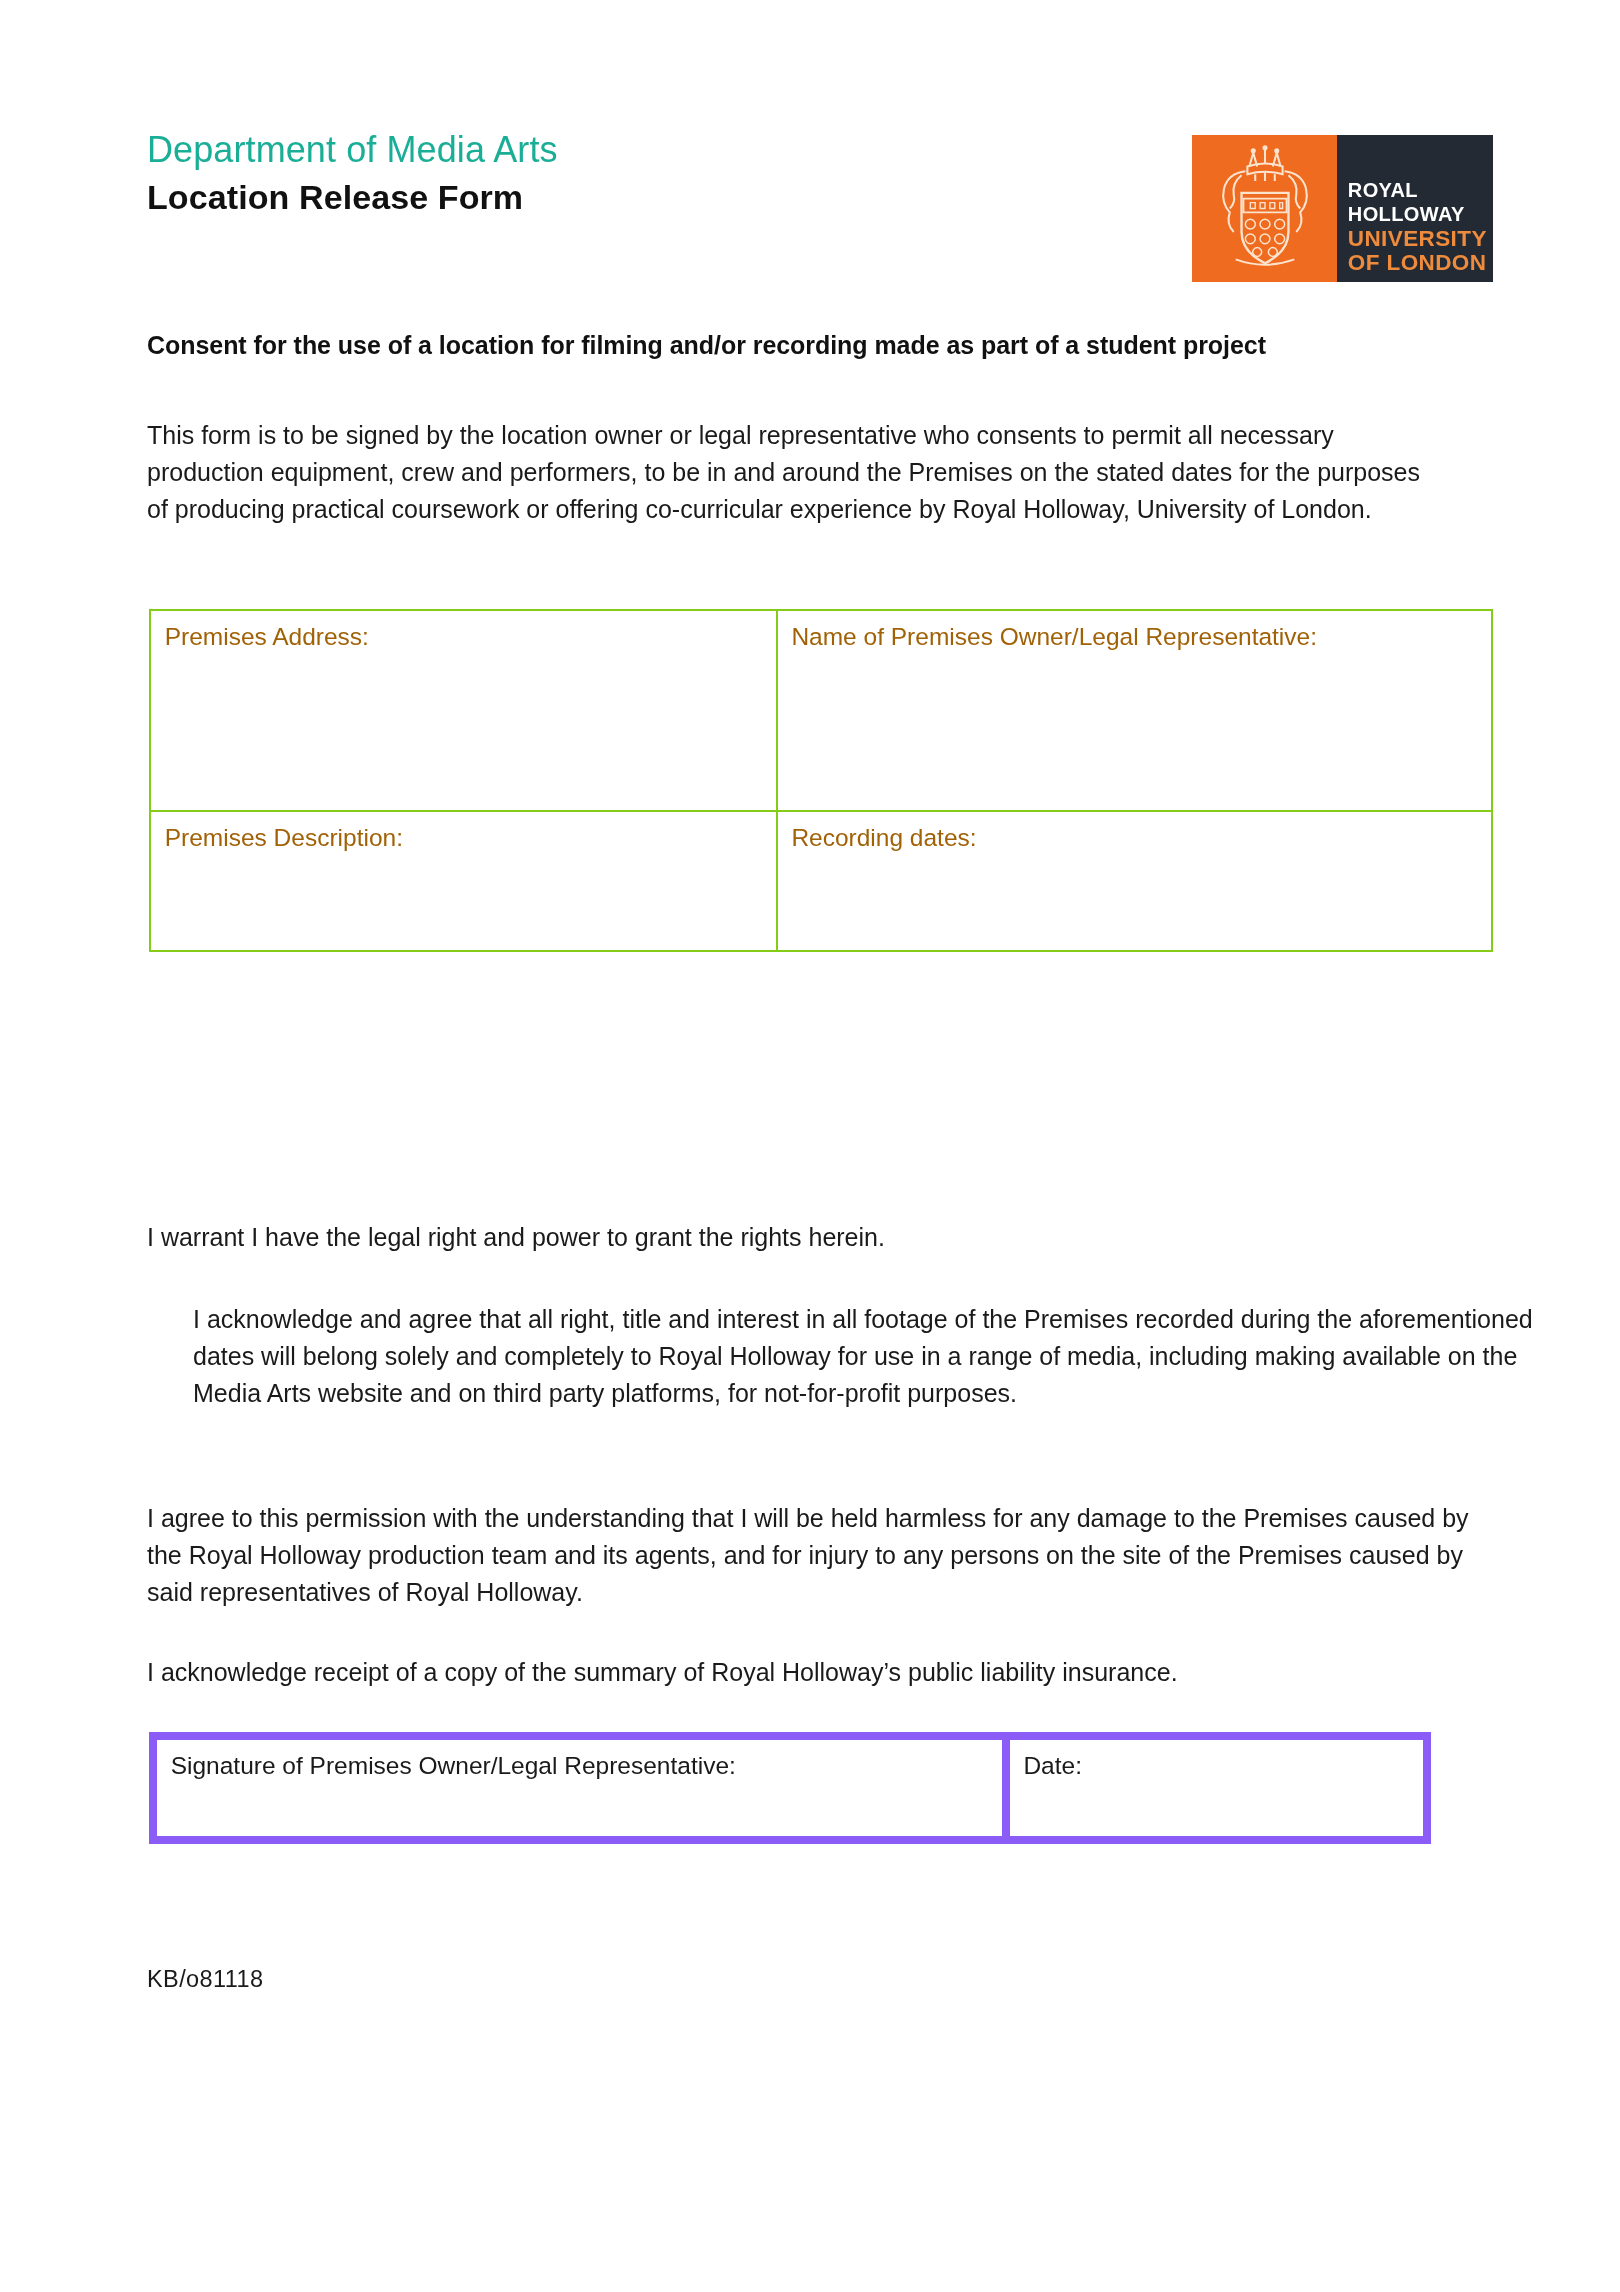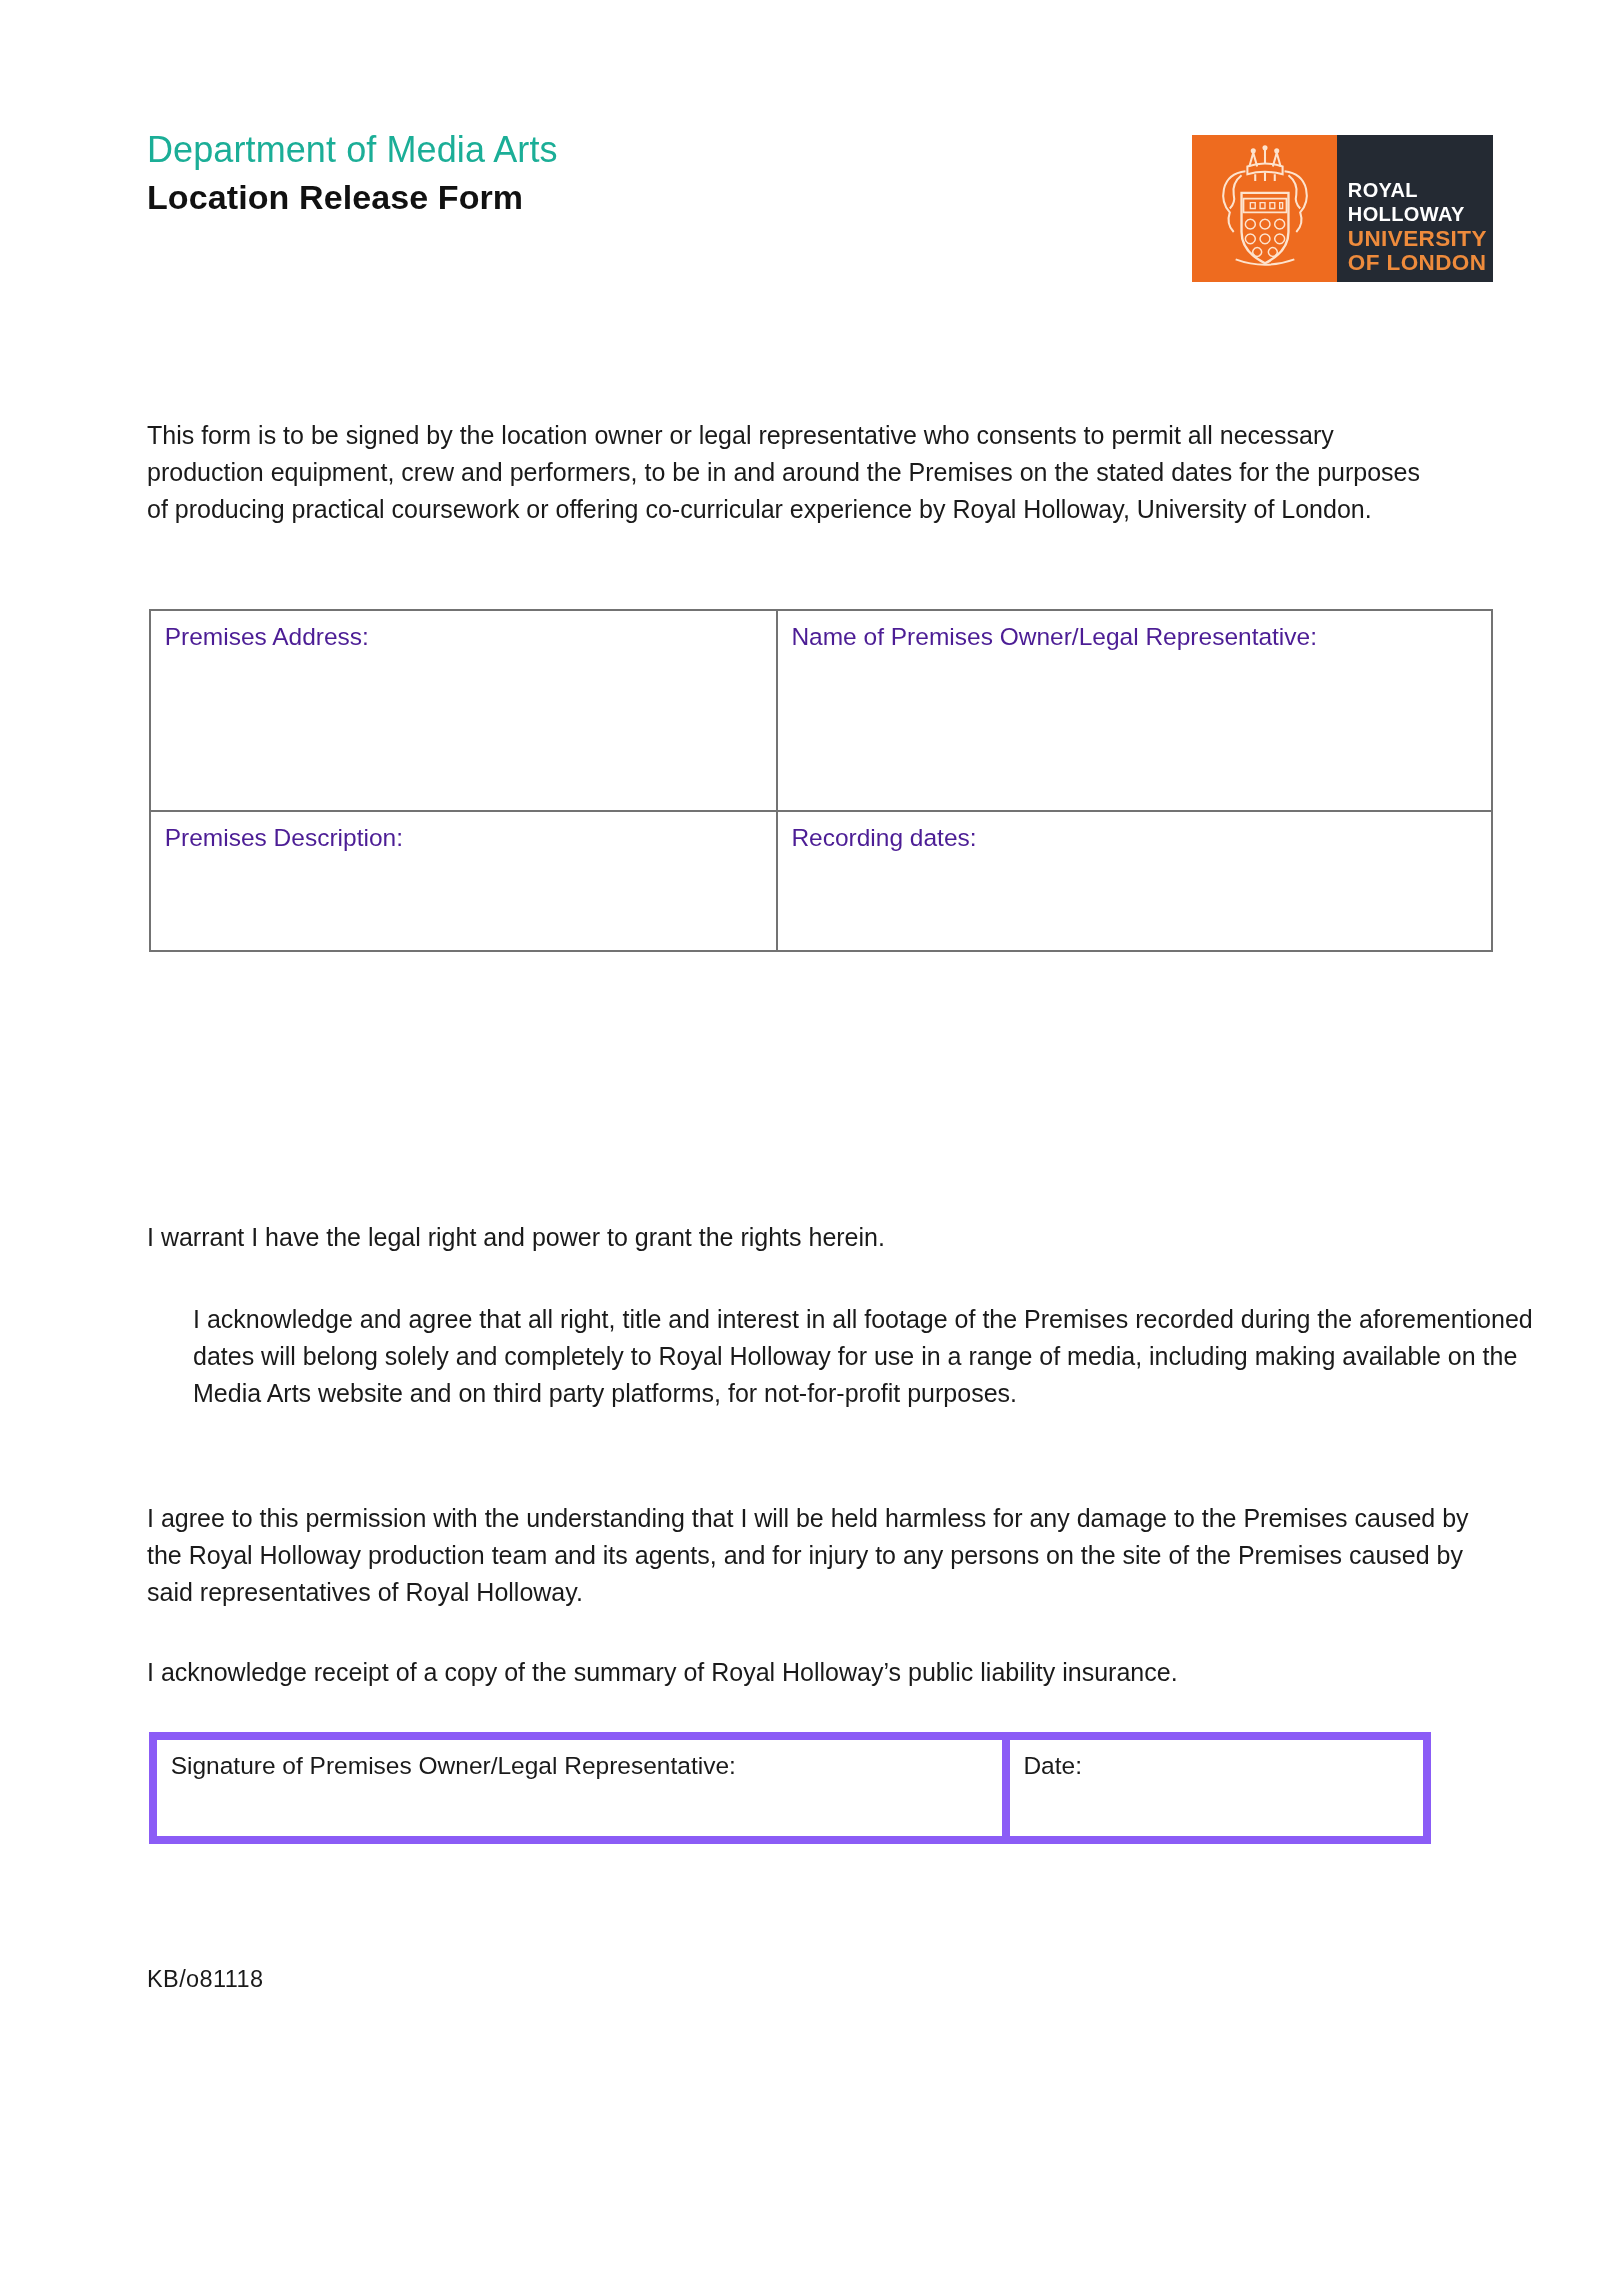--- a/index.html
+++ b/index.html
@@ -131,27 +131,27 @@
   
   .main-table {
     position: absolute;
     left: 149px;
     top: 609px;
     width: 1310px;
     border-collapse: collapse;
     table-layout: fixed;
   }
   .main-table td {
-    border: 2px solid #737373;
+    border: 2px solid #84cc16;
     vertical-align: top;
     padding: 9.8px 0 0 13.7px;
     font-size: 24.5px;
     line-height: 31px;
     font-weight: 400;
-    color: #4c1d95;
+    color: #a16207;
   }
   .main-table .r1 { height: 201px; }
   .main-table .r2 { height: 140px; border-radius: 27px; }
   .col-a { width: 611px; }
   .col-b { width: 700px; }
 
   .sig-table {
     position: absolute;
     left: 149px;
     top: 1732px;
@@ -244,20 +244,21 @@
         <div class="logo-text-inner">
           <div class="logo-l1">ROYAL</div>
           <div class="logo-l2">HOLLOWAY</div>
           <div class="logo-l3">UNIVERSITY</div>
           <div class="logo-l4">OF LONDON</div>
         </div>
       </div>
     </div>
   </div>
 
+  <div class="subtitle">Consent for the use of a location for filming and/or recording made as part of a student project</div>
 
   <div class="intro">This form is to be signed by the location owner or legal representative who consents to permit all necessary production equipment, crew and performers, to be in and around the Premises on the stated dates for the purposes of producing practical coursework or offering co-curricular experience by Royal Holloway, University of London.</div>
 
   <table class="main-table">
     <tbody>
       <tr class="r1">
         <td class="col-a">
           <span>Premises Address:</span>
         </td>
         <td class="col-b">

